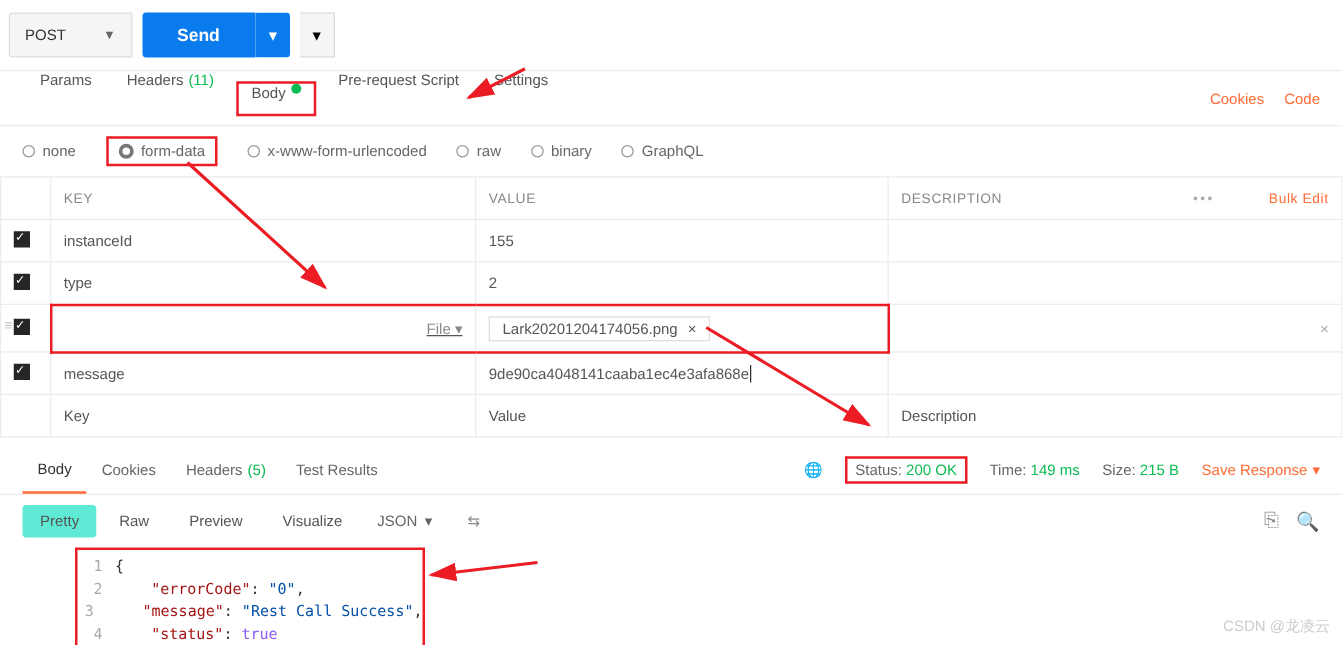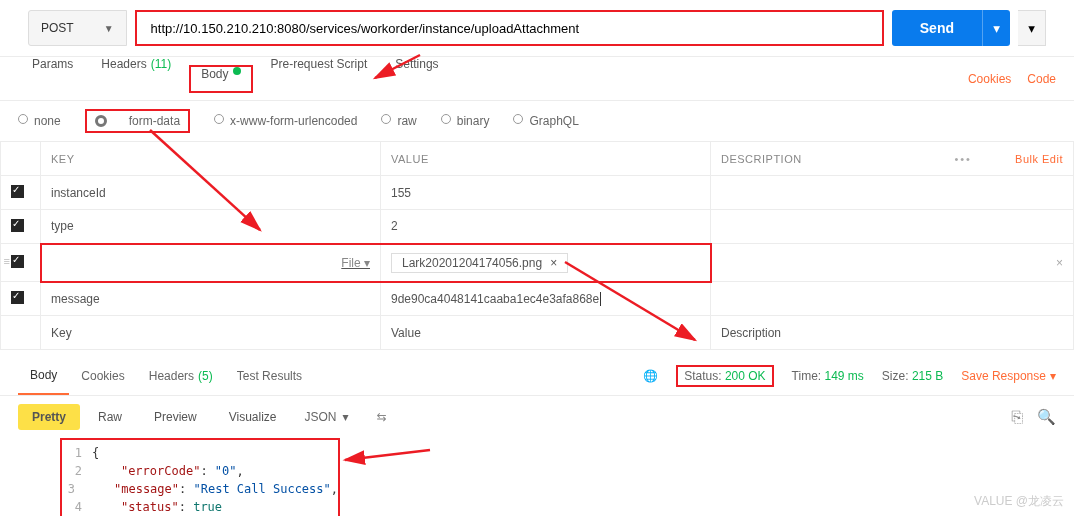--- a/index.html
+++ b/index.html
@@ -1,42 +1,42 @@
 <!DOCTYPE html>
 <html><head>
 <meta charset="utf-8">
 <style>
   * { box-sizing: border-box; margin: 0; padding: 0; }
   body { font-family: -apple-system, BlinkMacSystemFont, "Segoe UI", Arial, sans-serif; font-size: 12px; color: #333; background: #fff; width: 1074px; }
   
   
-  .top-row { display: flex; align-items: center; padding: 10px 28px; gap: 8px; border-bottom: 1px solid #ececec; }
+  .top-row { display: flex; align-items: center; padding: 10px 7px; gap: 8px; border-bottom: 1px solid #ececec; }
   .method-select { display: flex; align-items: center; gap: 30px; border: 1px solid #ddd; background: #f5f5f5; height: 36px; padding: 0 12px; border-radius: 3px 0 0 3px; }
   .method-arrow { color: #666; font-size: 10px; }
   .url-input { flex: 1; height: 36px; border: 2px solid #ec1c24; padding: 0 14px; background: #fff; font-size: 13px; }
   .send-btn-group { display: flex; }
   .send-btn { background: #097bed; color: #fff; border: none; height: 36px; padding: 0 28px; font-weight: 600; font-size: 14px; border-radius: 3px 0 0 3px; }
   .send-dd { background: #097bed; color: #fff; border: none; border-left: 1px solid rgba(255,255,255,.3); height: 36px; width: 28px; border-radius: 0 3px 3px 0; }
   .save-btn { background: #f5f5f5; border: 1px solid #ddd; height: 36px; padding: 0 22px; font-size: 14px; }
   .save-dd { background: #f5f5f5; border: 1px solid #ddd; border-left: none; height: 36px; width: 28px; }
 
   
   .tabs-row { display: flex; align-items: center; padding: 0 18px; height: 44px; border-bottom: 1px solid #ececec; }
   .tab { padding: 0 14px; height: 100%; display: flex; align-items: flex-start; gap: 4px; cursor: pointer; color: #555; }
   .tab .count { color: #0cbb52; }
   .tab.body-tab { border: 2px solid #ec1c24; padding: 0 10px; height: 28px; margin: 0 4px; }
   .tab .dot { width: 8px; height: 8px; border-radius: 50%; background: #0cbb52; }
   .tabs-right { margin-left: auto; display: flex; gap: 16px; color: #ff6c37; }
 
   
   .bodytype-row { display: flex; align-items: center; padding: 0 18px; height: 40px; gap: 8px; }
-  .radio-opt { display: flex; gap: 6px; margin-right: 16px; color: #666; }
+  .radio-opt { display: flex; align-items: center; gap: 6px; margin-right: 16px; color: #666; }
   .radio { width: 10px; height: 10px; border: 1px solid #999; border-radius: 50%; display: inline-block; }
   .radio.sel { border: 3px solid #777; width: 12px; height: 12px; }
-  .formdata-box { border: 2px solid #ec1c24; padding: 3px 8px; display: flex; align-items: center; gap: 22px; }
+  .formdata-box { border: 2px solid #ec1c24; padding: 3px 8px; display: flex; align-items: center; gap: 6px; }
 
   
   .tbl { width: 100%; border-collapse: collapse; }
   .tbl th, .tbl td { border: 0.5px solid #ececec; padding: 8px 10px; text-align: left; font-weight: normal; color: #555; height: 34px; }
   .tbl th { color: #888; font-size: 11px; letter-spacing: .5px; }
   .chkcol { width: 40px; text-align: center; }
   .keycol { width: 340px; }
   .valcol { width: 330px; }
   .chk { width: 13px; height: 13px; background: #262626; display: inline-block; position: relative; }
   .chk::after { content: "✓"; color: #fff; font-size: 10px; position: absolute; top: -1px; left: 1px; }
@@ -58,52 +58,51 @@
   .resp-tab .count { color:#0cbb52; }
   .resp-meta { margin-left:auto; display:flex; align-items:center; gap:18px; font-size:12px; }
   .resp-meta .lbl { color:#666; }
   .resp-meta .grn { color:#0cbb52; }
   .resp-meta .save { color:#ff6c37; display:flex; align-items:center; gap:4px; }
   .status-box { border:2px solid #ec1c24; padding:2px 6px; }
   .globe { color:#888; }
 
   .resp-toolbar { display:flex; align-items:center; padding:8px 18px; gap:4px; }
   .rtab { padding:6px 14px; color:#555; border-radius:3px; }
-  .rtab.active { background:#fde047;font-weight:bold; }
+  .rtab.active { background:#5eead4; }
   .json-sel { display:flex; align-items:center; gap:6px; color:#666; padding:6px 10px; }
   .wrap-icon, .resp-icons span { color:#888; }
   .resp-icons { margin-left:auto; display:flex; gap:14px; font-size:15px; }
 
   .code-area { border:2px solid #ec1c24; margin:0 18px 8px 60px; width:280px; padding:4px 0; position:relative; }
   .code-wrap { position:relative; padding-left:0; }
   .code-row { display:flex; font-family:Consolas,monospace; font-size:12px; line-height:18px; }
   .ln { width:30px; text-align:right; color:#aaa; padding-right:10px; user-select:none; }
   .ct { white-space:pre; }
   .brace { color:#333; }
   .key { color:#a31515; }
   .str { color:#0451a5; }
-  .bool { color:#0f766e; }
+  .bool { color:#8b5cf6; }
 
   
   .arrow { position:absolute; pointer-events:none; }
   .watermark { position:absolute; right:10px; bottom:6px; color:#ccc; font-size:12px; }
 
   .container { position:relative; width:1074px; height:516px; overflow:hidden; }
 </style>
 </head>
 <body>
 
 <div class="container">
 
   <div class="top-row">
     <div class="method-select">
       <span>POST</span>
       <span class="method-arrow">▼</span>
     </div>
-    <input class="url-input" value="http://10.150.210.210:8080/services/workorder/instance/uploadAttachment" style="">
     <div class="send-btn-group">
       <button class="send-btn">Send</button>
       <button class="send-dd">▾</button>
     </div>
     <div class="send-btn-group">
       <button class="save-dd">▾</button>
     </div>
   </div>
 
   <div class="tabs-row">
@@ -277,14 +276,14 @@
         <marker id="ah" markerWidth="10" markerHeight="10" refX="8" refY="3" orient="auto">
           <path d="M0,0 L0,6 L9,3 z" fill="#ec1c24"></path>
         </marker>
       </defs>
     <line x1="420" y1="55" x2="375" y2="78" stroke="#ec1c24" stroke-width="2.5" marker-end="url(#ah)"></line>
     <line x1="150" y1="130" x2="260" y2="230" stroke="#ec1c24" stroke-width="2.5" marker-end="url(#ah)"></line>
     <line x1="565" y1="262" x2="695" y2="340" stroke="#ec1c24" stroke-width="2.5" marker-end="url(#ah)"></line>
     <line x1="430" y1="450" x2="345" y2="460" stroke="#ec1c24" stroke-width="2.5" marker-end="url(#ah)"></line>
   </svg>
 
-  <div class="watermark">VALUE @龙凌云</div>
+  <div class="watermark">CSDN @龙凌云</div>
 </div>
 
 </body></html>

